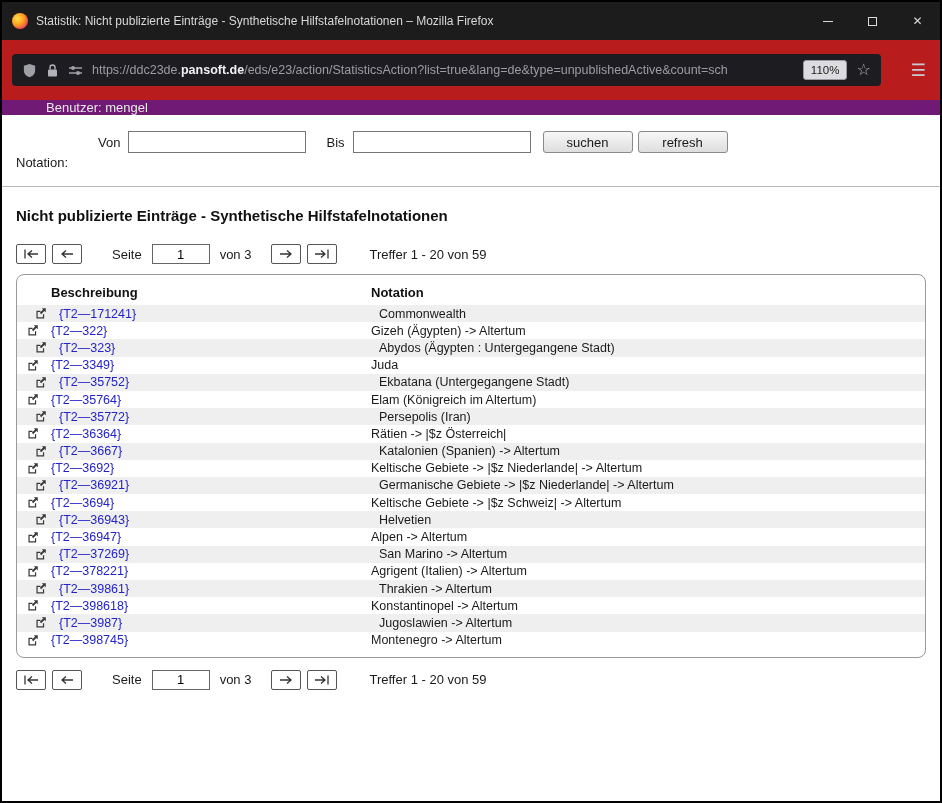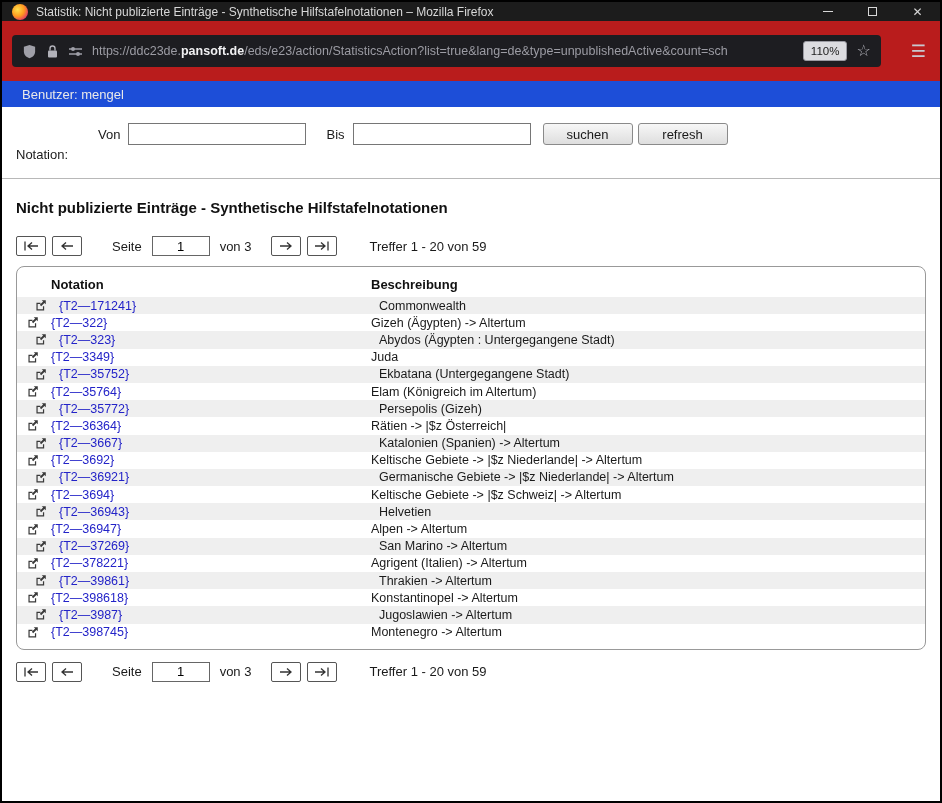--- a/index.html
+++ b/index.html
@@ -1,19 +1,19 @@
 <!DOCTYPE html>
 <html><head>
 <meta charset="utf-8">
 <style>
   html,body{margin:0;padding:0;background:#e8e8e8;font-family:"Liberation Sans",sans-serif;}
   .window{width:942px;height:803px;box-sizing:border-box;border:2px solid #000;background:#fff;
           display:flex;flex-direction:column;overflow:hidden;}
   
-  .titlebar{height:19px;background:#1c1c1c;display:flex;align-items:center;flex:0 0 auto;
+  .titlebar{height:38px;background:#1c1c1c;display:flex;align-items:center;flex:0 0 auto;
             color:#d8d8d8;font-size:12px;padding-left:10px;gap:8px;}
   .ff-icon{width:16px;height:16px;border-radius:50%;flex:0 0 auto;
            background:radial-gradient(circle at 35% 35%, #ffe14d 0%, #ff9a1f 45%, #e3336b 80%, #7542e5 100%);}
   .titlebar .title{flex:1;white-space:nowrap;overflow:hidden;}
   .win-controls{display:flex;flex:0 0 auto;height:30px;}
   .wc{width:45px;height:30px;display:flex;align-items:center;justify-content:center;color:#d8d8d8;font-size:12px;cursor:default;}
   .min-glyph{display:inline-block;width:10px;border-top:1px solid #d8d8d8;}
   .max-glyph{display:inline-block;width:9px;height:9px;border:1px solid #d8d8d8;box-sizing:border-box;}
   
   .toolbar{height:60px;background:#b91c1c;display:flex;align-items:center;flex:0 0 auto;
@@ -26,22 +26,22 @@
   .zoom-pill{flex:0 0 auto;background:#dcdce0;color:#222;font-size:11.5px;border-radius:3px;
              padding:3px 7px;border:1px solid #9a9aa2;}
   .star{flex:0 0 auto;color:#b4b4bc;font-size:16px;line-height:1;}
   .menu-btn{flex:0 0 auto;color:#c8c8cf;font-size:17px;line-height:1;padding:0 4px;}
   
   .content{flex:1;background:#fff;display:flex;flex-direction:column;overflow:hidden;}
   .logo-row{display:flex;justify-content:flex-end;padding:38px 10px 20px;}
   .logo{display:flex;align-items:center;gap:5px;border-bottom:1px solid #6a6a6a;padding-bottom:3px;}
   .logo-text{font-size:13px;font-weight:bold;white-space:nowrap;}
   .lt1{color:#7a1f1f;} .lt2{color:#c42222;} .lt3{color:#00736b;}
-  .userbar{height:26px;background:#1d4ed8;color:#e9e9e9;font-size:13px;display:flex;align-items:center;
-           padding-left:20px;flex:0 0 auto;}
+  .userbar{height:15px;background:#701a75;color:#e9e9e9;font-size:13px;display:flex;align-items:center;
+           padding-left:44px;flex:0 0 auto;}
   
   .form{display:flex;align-items:flex-start;padding:16px 14px 8px;gap:8px;font-size:13px;color:#1a1a1a;}
   .form .lbl{padding-top:4px;}
   .lbl-notation{margin-right:22px;margin-top:20px;}
   .txt{width:178px;height:22px;box-sizing:border-box;border:1px solid #767676;font-size:13px;padding:0 4px;
        font-family:"Liberation Sans",sans-serif;}
   .gap-s{width:4px;}
   .btn-col{display:flex;flex-direction:row;gap:5px;margin-left:4px;}
   .btn{width:90px;height:22px;background:linear-gradient(#f7f7f7,#dedede);border:1px solid #8a8a8a;
        border-radius:3px;font-size:13px;font-family:"Liberation Sans",sans-serif;color:#1a1a1a;}
@@ -157,22 +157,22 @@
         <svg width="16" height="10" viewBox="0 0 16 10">
             <path d="M14 0.5 V9.5 M1 5 H11 M7 1.5 L11 5 L7 8.5" stroke="#333" stroke-width="1.3" fill="none"></path>
           </svg>
       </button>
       <span class="treffer">Treffer 1 - 20 von 59</span>
     </div>
 
     <div class="tablebox">
       <div class="thead">
         <span></span>
+        <span>Beschreibung</span>
         <span>Notation</span>
-        <span>Beschreibung</span>
       </div>
       <div id="table-body">
   <div class="trow alt">
     <span class="cell-icon">
       <svg width="13" height="13" viewBox="0 0 16 16">
         <path d="M3 4.5 H8 V6 H4.5 V12.5 H11 V9 H12.5 V14 H3 Z" fill="#3a3a3a"></path>
         <path d="M9.5 1.5 H14.5 V6.5 L12.8 4.8 L8.8 8.8 L7.2 7.2 L11.2 3.2 Z" fill="#3a3a3a"></path>
       </svg>
     </span>
     <a class="cell-not" href="#">{T2—171241}</a>
@@ -235,21 +235,21 @@
   </div>
 
   <div class="trow alt">
     <span class="cell-icon">
       <svg width="13" height="13" viewBox="0 0 16 16">
         <path d="M3 4.5 H8 V6 H4.5 V12.5 H11 V9 H12.5 V14 H3 Z" fill="#3a3a3a"></path>
         <path d="M9.5 1.5 H14.5 V6.5 L12.8 4.8 L8.8 8.8 L7.2 7.2 L11.2 3.2 Z" fill="#3a3a3a"></path>
       </svg>
     </span>
     <a class="cell-not" href="#">{T2—35772}</a>
-    <span class="cell-desc">Persepolis (Gizeh)</span>
+    <span class="cell-desc">Persepolis (Iran)</span>
   </div>
 
   <div class="trow">
     <span class="cell-icon">
       <svg width="13" height="13" viewBox="0 0 16 16">
         <path d="M3 4.5 H8 V6 H4.5 V12.5 H11 V9 H12.5 V14 H3 Z" fill="#3a3a3a"></path>
         <path d="M9.5 1.5 H14.5 V6.5 L12.8 4.8 L8.8 8.8 L7.2 7.2 L11.2 3.2 Z" fill="#3a3a3a"></path>
       </svg>
     </span>
     <a class="cell-not" href="#">{T2—36364}</a>

